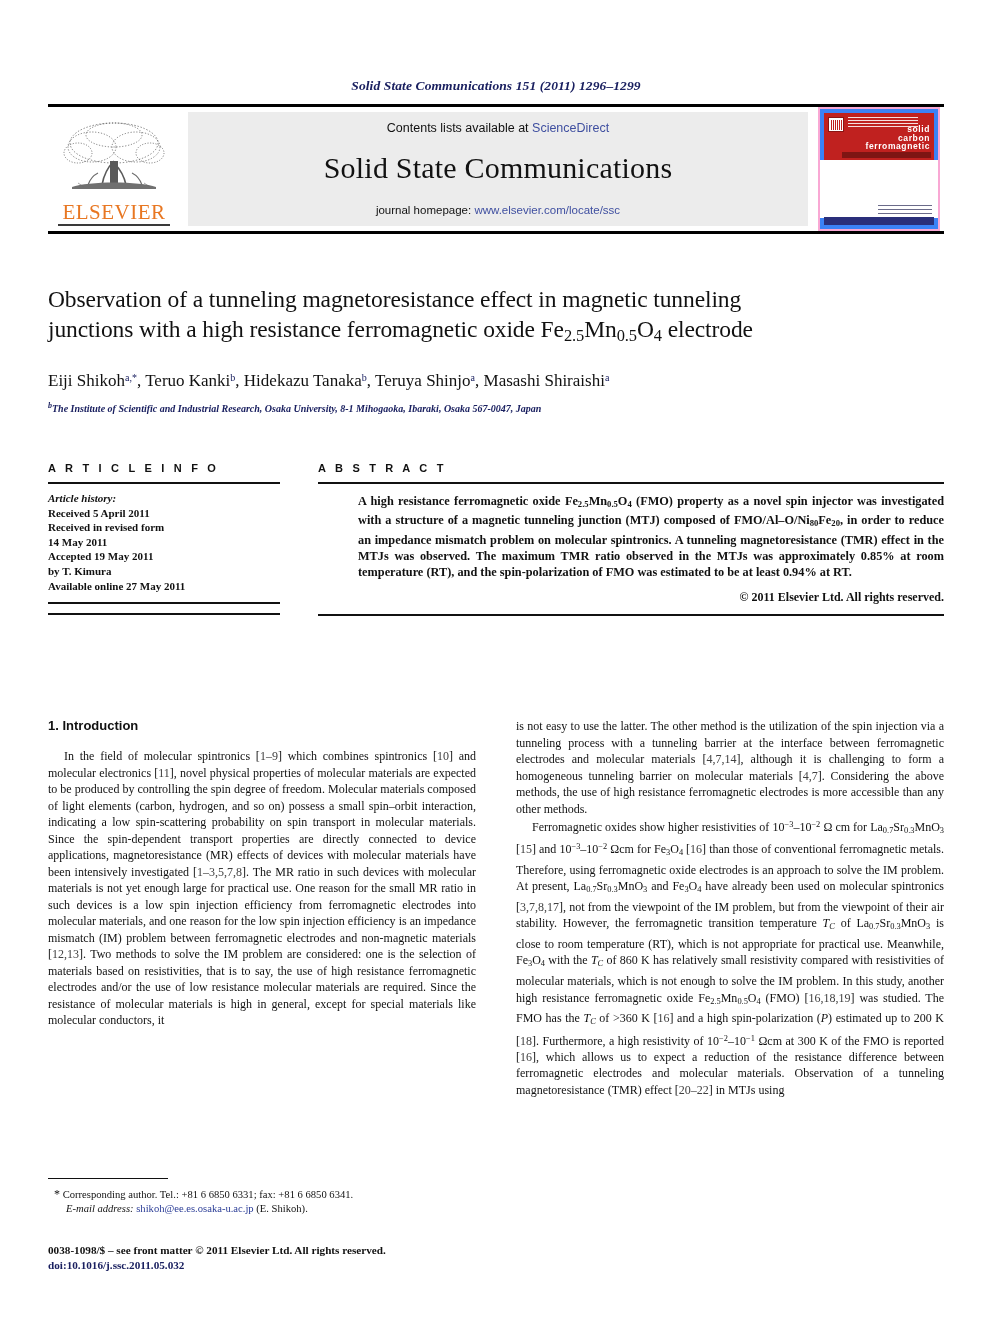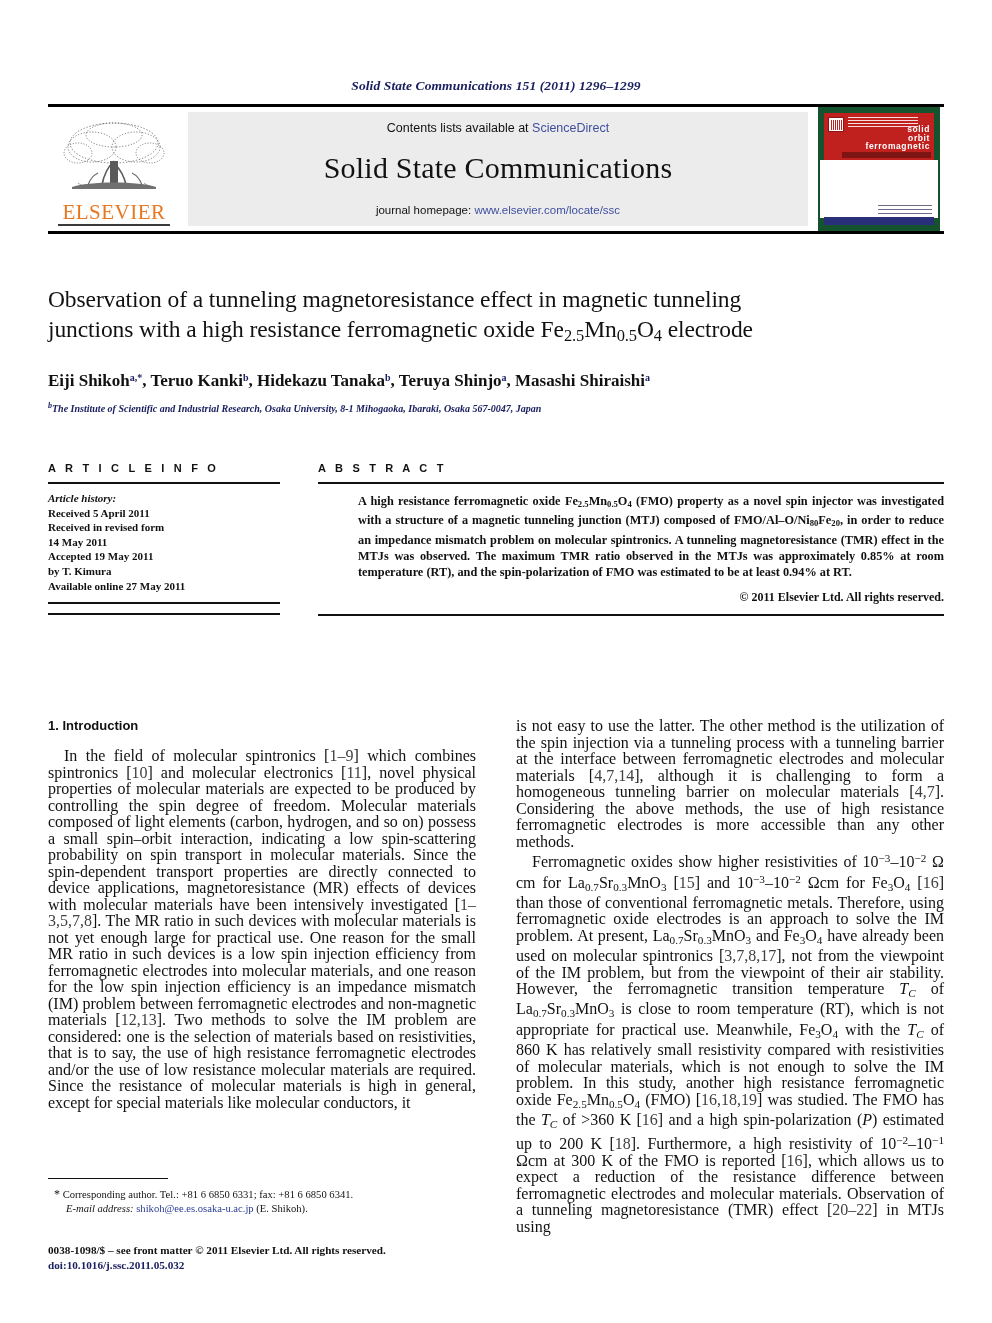--- a/index.html
+++ b/index.html
@@ -91,22 +91,22 @@
     font-size: 11.5px;
     color: #111;
     margin-top: 19px;
   }
   .homepage-line .hp-link { color: #3f4fa0; }
 
   .cover-thumb {
     position: absolute;
     left: 770px; top: 3px;
     width: 122px; height: 124px;
-    border: 2px solid #14532d;
-    background: #14532d;
+    border: 2px solid #f9a8d4;
+    background: #3b82f6;
     overflow: hidden;
   }
   .cover-red {
     position: relative;
     margin: 4px 4px 0 4px;
     height: 47px;
     background: #c0211f;
   }
   .cover-logobox {
     position: absolute; left: 4px; top: 4px;
@@ -162,21 +162,20 @@
     font-weight: normal;
     margin: 0;
     letter-spacing: -.1px;
   }
   .authors {
     margin-top: 16px;
     font-family: "Liberation Serif", serif;
     font-size: 17px;
     color: #111;
     line-height: 22px;
-    font-weight: bold;
   }
   .authors sup { font-size: 10px; color: #1a2060; }
   .affil {
     font-family: "Liberation Serif", serif;
     font-style: italic;
     font-weight: bold;
     font-size: 10px;
     line-height: 14.5px;
     color: #1a2060;
     margin-top: 7px;
@@ -248,21 +247,21 @@
 
   .sec-head {
     font-family: "Liberation Sans", sans-serif;
     font-weight: bold;
     font-size: 13px;
     color: #111;
     margin: 0 0 15px 0;
   }
   .para {
     font-family: "Liberation Serif", serif;
-    font-size: 16px;
+    font-size: 12px;
     line-height: 16.5px;
     text-align: justify;
     color: #111;
     margin: 0;
     text-indent: 16px;
   }
   .para.cont { text-indent: 0; }
   .ref { color: #404040; }
 
   
@@ -338,21 +337,21 @@
         <span>journal homepage: </span><span class="hp-link">www.elsevier.com/locate/ssc</span>
       </div>
     </div>
 
     <div class="cover-thumb">
       <div class="cover-red">
         <div class="cover-logobox"></div>
         <div class="cover-toptext"></div>
         <div class="cover-ssc">
           <div>solid</div>
-          <div>orbit</div>
+          <div>carbon</div>
           <div>ferromagnetic</div>
         </div>
         <div class="cover-strap"></div>
       </div>
       <div class="cover-body"></div>
       <div class="cover-footlines"></div>
       <div class="cover-bluebar"></div>
     </div>
 
     <div class="rule-bottom"></div>

